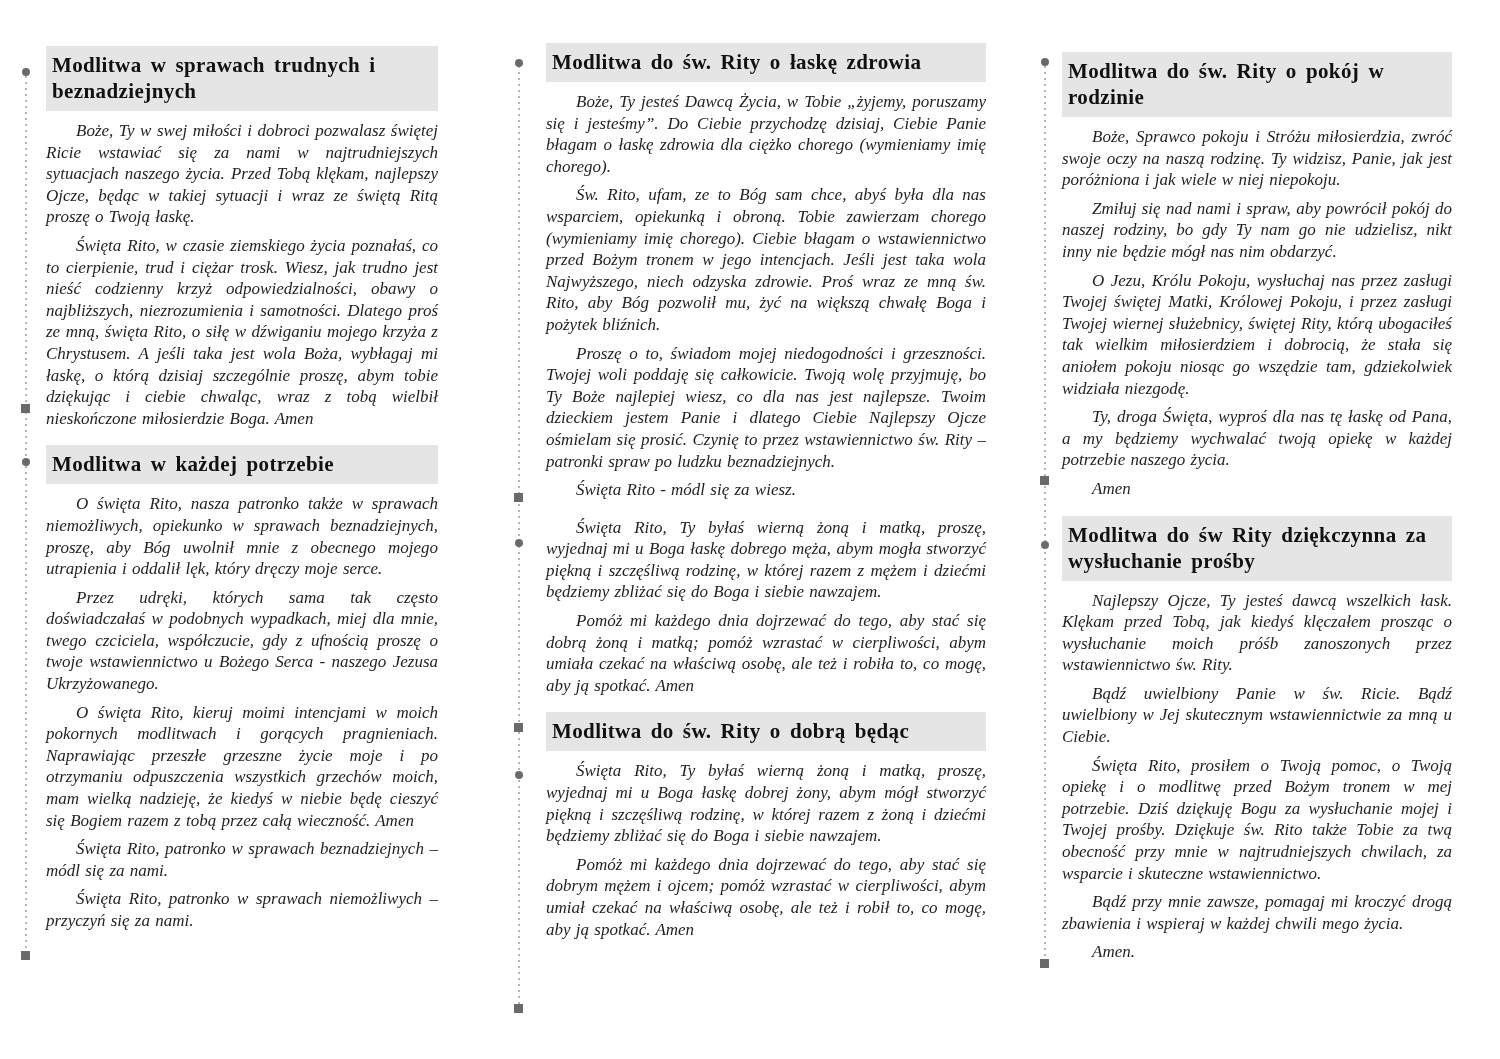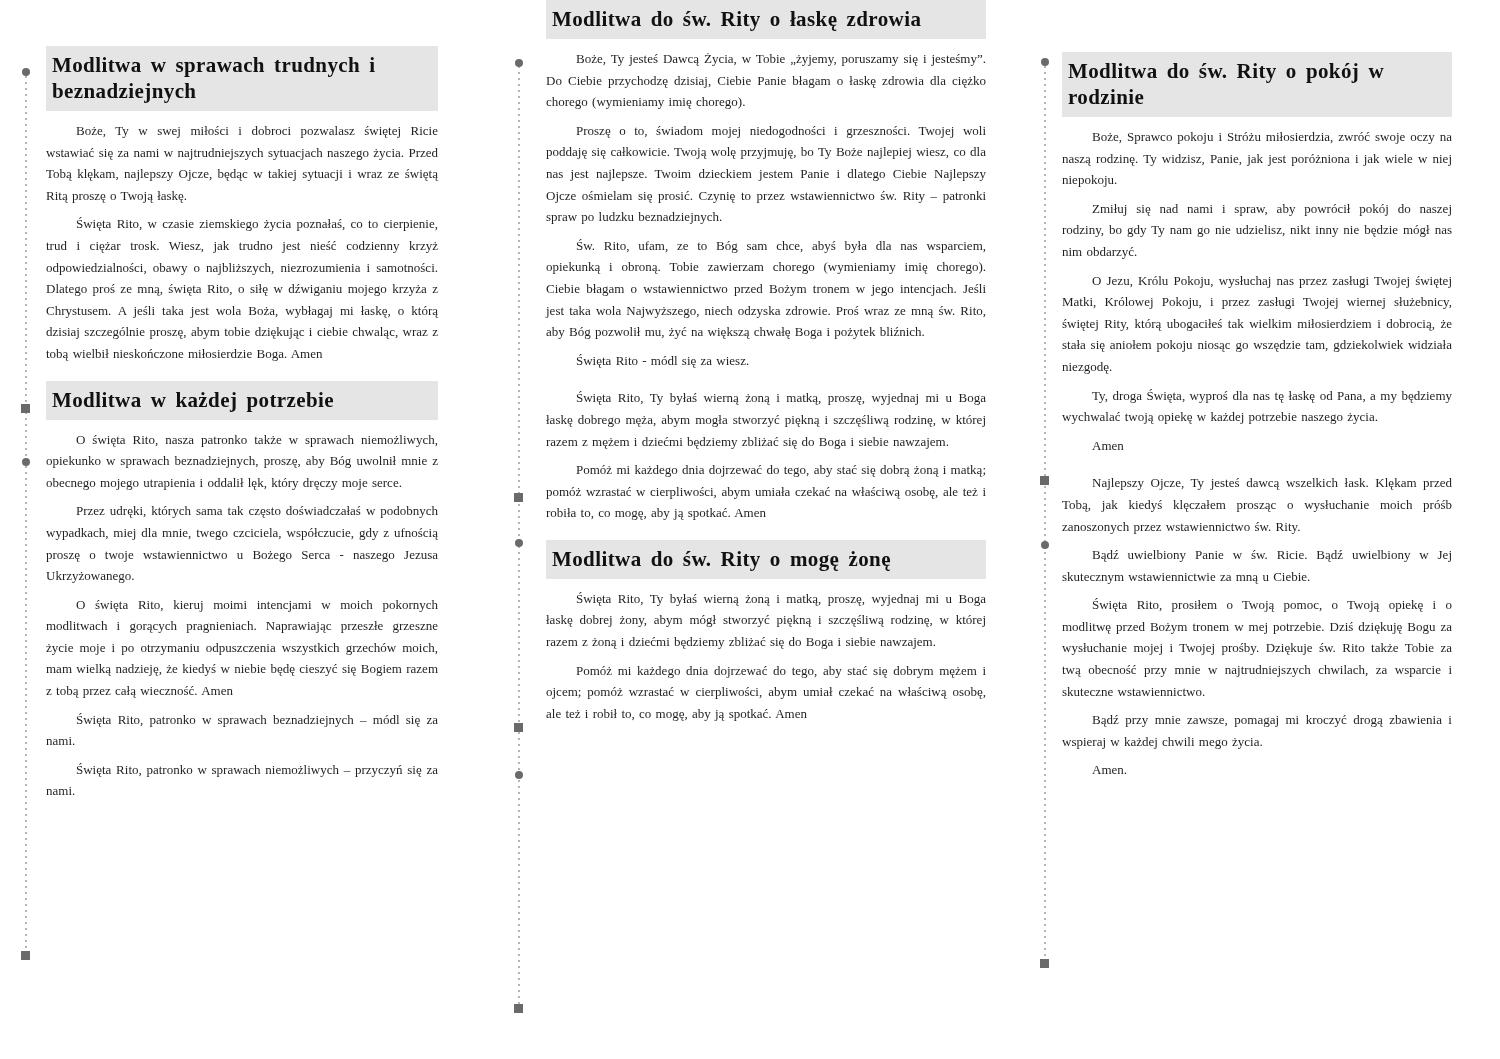--- a/index.html
+++ b/index.html
@@ -6,42 +6,43 @@
   .page{
     position:relative;
     width:1500px;height:1059px;
     background:#ffffff;
     font-family:"Liberation Serif","DejaVu Serif",serif;
     color:#1f1f1f;
     overflow:hidden;
   }
   .col{position:absolute;top:0;}
   .col-1{left:46px;width:392px;padding-top:46px;}
-  .col-2{left:546px;width:440px;}
+  .col-2{left:546px;width:440px;padding-top:43px;}
   .col-3{left:1062px;width:390px;padding-top:52px;}
   .prayer-section + .prayer-section{margin-top:16px;}
   .prayer-title{
     margin:0 0 9px 0;
     background:#e5e5e5;
     font-size:21px;
     line-height:26px;
     font-weight:bold;
     text-align:left;
     padding:6px 6px 7px 6px;
     letter-spacing:0.4px;
     word-spacing:3.5px;
     color:#111;
   }
   .prayer-paragraph{
     margin:0 0 7px 0;
-    font-size:13px;
+    font-size:17px;
     line-height:21.6px;
     text-align:justify;
     text-indent:30px;
     word-spacing:1px;
+    font-style:italic;
   }
   .prayer-paragraph:last-child{margin-bottom:0;}
   
   .vline{
     position:absolute;width:2px;
     background-image:repeating-linear-gradient(to bottom,#b5b5b5 0 2px,transparent 2px 6px);
   }
   .marker{position:absolute;background:#6a6a6a;}
   .marker.dot{width:8px;height:8px;border-radius:50%;}
   .marker.sq{width:9px;height:9px;}
@@ -84,44 +85,45 @@
         <p class="prayer-paragraph">Przez udręki, których sama tak często doświadczałaś w podobnych wypadkach, miej dla mnie, twego czciciela, współczucie, gdy z ufnością proszę o twoje wstawiennictwo u Bożego Serca - naszego Jezusa Ukrzyżowanego.</p>
         <p class="prayer-paragraph">O święta Rito, kieruj moimi intencjami w moich pokornych modlitwach i gorących pragnieniach. Naprawiając przeszłe grzeszne życie moje i po otrzymaniu odpuszczenia wszystkich grzechów moich, mam wielką nadzieję, że kiedyś w niebie będę cieszyć się Bogiem razem z tobą przez całą wieczność. Amen</p>
         <p class="prayer-paragraph">Święta Rito, patronko w sprawach beznadziejnych – módl się za nami.</p>
         <p class="prayer-paragraph">Święta Rito, patronko w sprawach niemożliwych – przyczyń się za nami.</p>
       </section>
     </div>
   <div class="col col-2">
       <section class="prayer-section">
         <h2 class="prayer-title">Modlitwa do św. Rity o łaskę zdrowia</h2>
         <p class="prayer-paragraph">Boże, Ty jesteś Dawcą Życia, w Tobie „żyjemy, poruszamy się i jesteśmy”. Do Ciebie przychodzę dzisiaj, Ciebie Panie błagam o łaskę zdrowia dla ciężko chorego (wymieniamy imię chorego).</p>
+        <p class="prayer-paragraph">Św. Rito, ufam, ze to Bóg sam chce, abyś była dla nas wsparciem, opiekunką i obroną. Tobie zawierzam chorego (wymieniamy imię chorego). Ciebie błagam o wstawiennictwo przed Bożym tronem w jego intencjach. Jeśli jest taka wola Najwyższego, niech odzyska zdrowie. Proś wraz ze mną św. Rito, aby Bóg pozwolił mu, żyć na większą chwałę Boga i pożytek bliźnich.</p>
         <p class="prayer-paragraph">Proszę o to, świadom mojej niedogodności i grzeszności. Twojej woli poddaję się całkowicie. Twoją wolę przyjmuję, bo Ty Boże najlepiej wiesz, co dla nas jest najlepsze. Twoim dzieckiem jestem Panie i dlatego Ciebie Najlepszy Ojcze ośmielam się prosić. Czynię to przez wstawiennictwo św. Rity – patronki spraw po ludzku beznadziejnych.</p>
-        <p class="prayer-paragraph">Św. Rito, ufam, ze to Bóg sam chce, abyś była dla nas wsparciem, opiekunką i obroną. Tobie zawierzam chorego (wymieniamy imię chorego). Ciebie błagam o wstawiennictwo przed Bożym tronem w jego intencjach. Jeśli jest taka wola Najwyższego, niech odzyska zdrowie. Proś wraz ze mną św. Rito, aby Bóg pozwolił mu, żyć na większą chwałę Boga i pożytek bliźnich.</p>
         <p class="prayer-paragraph">Święta Rito - módl się za wiesz.</p>
       </section>
       <section class="prayer-section">
         <p class="prayer-paragraph">Święta Rito, Ty byłaś wierną żoną i matką, proszę, wyjednaj mi u Boga łaskę dobrego męża, abym mogła stworzyć piękną i szczęśliwą rodzinę, w której razem z mężem i dziećmi będziemy zbliżać się do Boga i siebie nawzajem.</p>
         <p class="prayer-paragraph">Pomóż mi każdego dnia dojrzewać do tego, aby stać się dobrą żoną i matką; pomóż wzrastać w cierpliwości, abym umiała czekać na właściwą osobę, ale też i robiła to, co mogę, aby ją spotkać. Amen</p>
       </section>
       <section class="prayer-section">
-        <h2 class="prayer-title">Modlitwa do św. Rity o mogę żonę</h2>
+        <h2 class="prayer-title">Modlitwa do św. Rity o dobrą będąc</h2>
         <p class="prayer-paragraph">Święta Rito, Ty byłaś wierną żoną i matką, proszę, wyjednaj mi u Boga łaskę dobrej żony, abym mógł stworzyć piękną i szczęśliwą rodzinę, w której razem z żoną i dziećmi będziemy zbliżać się do Boga i siebie nawzajem.</p>
         <p class="prayer-paragraph">Pomóż mi każdego dnia dojrzewać do tego, aby stać się dobrym mężem i ojcem; pomóż wzrastać w cierpliwości, abym umiał czekać na właściwą osobę, ale też i robił to, co mogę, aby ją spotkać. Amen</p>
       </section>
     </div>
   <div class="col col-3">
       <section class="prayer-section">
         <h2 class="prayer-title">Modlitwa do św. Rity o pokój w rodzinie</h2>
         <p class="prayer-paragraph">Boże, Sprawco pokoju i Stróżu miłosierdzia, zwróć swoje oczy na naszą rodzinę. Ty widzisz, Panie, jak jest poróżniona i jak wiele w niej niepokoju.</p>
         <p class="prayer-paragraph">Zmiłuj się nad nami i spraw, aby powrócił pokój do naszej rodziny, bo gdy Ty nam go nie udzielisz, nikt inny nie będzie mógł nas nim obdarzyć.</p>
         <p class="prayer-paragraph">O Jezu, Królu Pokoju, wysłuchaj nas przez zasługi Twojej świętej Matki, Królowej Pokoju, i przez zasługi Twojej wiernej służebnicy, świętej Rity, którą ubogaciłeś tak wielkim miłosierdziem i dobrocią, że stała się aniołem pokoju niosąc go wszędzie tam, gdziekolwiek widziała niezgodę.</p>
         <p class="prayer-paragraph">Ty, droga Święta, wyproś dla nas tę łaskę od Pana, a my będziemy wychwalać twoją opiekę w każdej potrzebie naszego życia.</p>
         <p class="prayer-paragraph">Amen</p>
       </section>
       <section class="prayer-section">
+        <h2 class="prayer-title">Modlitwa do św Rity dziękczynna za wysłuchanie prośby</h2>
         <p class="prayer-paragraph">Najlepszy Ojcze, Ty jesteś dawcą wszelkich łask. Klękam przed Tobą, jak kiedyś klęczałem prosząc o wysłuchanie moich próśb zanoszonych przez wstawiennictwo św. Rity.</p>
         <p class="prayer-paragraph">Bądź uwielbiony Panie w św. Ricie. Bądź uwielbiony w Jej skutecznym wstawiennictwie za mną u Ciebie.</p>
         <p class="prayer-paragraph">Święta Rito, prosiłem o Twoją pomoc, o Twoją opiekę i o modlitwę przed Bożym tronem w mej potrzebie. Dziś dziękuję Bogu za wysłuchanie mojej i Twojej prośby. Dziękuje św. Rito także Tobie za twą obecność przy mnie w najtrudniejszych chwilach, za wsparcie i skuteczne wstawiennictwo.</p>
         <p class="prayer-paragraph">Bądź przy mnie zawsze, pomagaj mi kroczyć drogą zbawienia i wspieraj w każdej chwili mego życia.</p>
         <p class="prayer-paragraph">Amen.</p>
       </section>
     </div>
 
 </div>
 

